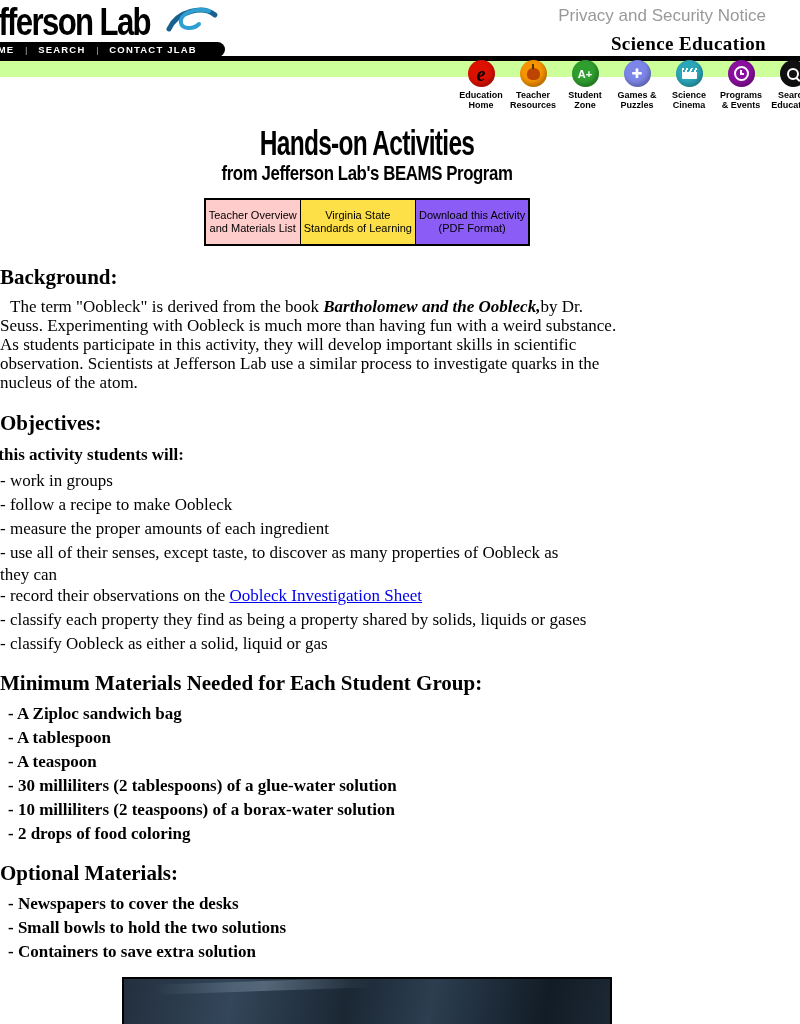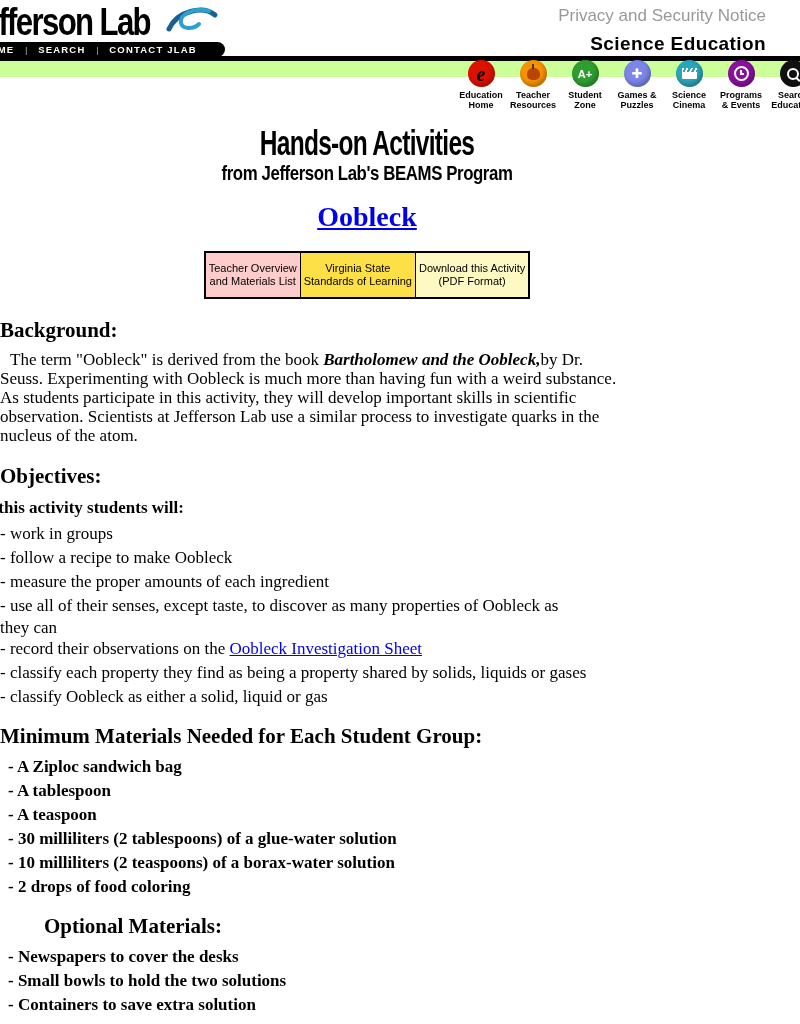--- a/index.html
+++ b/index.html
@@ -9,21 +9,21 @@
 
   
   .header{position:relative;height:77px;}
   .logo{position:absolute;left:0;top:2px;height:42px;width:270px;}
   .logo-text{display:inline-block;font-family:"Liberation Sans",sans-serif;
              font-weight:bold;font-size:38px;line-height:40px;letter-spacing:-2px;
              transform:scaleX(0.82);transform-origin:left center;position:relative;z-index:2;}
   .swirl{position:absolute;left:196px;top:1px;z-index:1;}
   .privacy{position:absolute;top:6px;right:41px;font-family:"Liberation Sans",sans-serif;
            font-size:17px;color:#999;text-decoration:none;}
-  .sci-ed{position:absolute;top:33px;right:41px;font-family:Liberation Sans, sans-serif;
+  .sci-ed{position:absolute;top:33px;right:41px;font-family:Liberation Serif, serif;
           font-weight:bold;font-size:19px;letter-spacing:.4px;color:#000;}
   .navbar{position:absolute;left:0;top:42px;width:258px;height:15px;background:#000;
           border-radius:0 8px 8px 0;display:flex;align-items:center;box-sizing:border-box;
           padding-left:14px;gap:11px;z-index:3;}
   .nav-item{font-family:"Liberation Sans",sans-serif;font-weight:bold;font-size:9.5px;
             letter-spacing:1.2px;color:#fff;text-decoration:none;white-space:nowrap;}
   .nav-sep{color:#fff;font-size:9px;}
   .rule{position:absolute;left:0;top:56px;width:100%;height:5px;background:#000;}
   .greenbar{position:absolute;left:0;top:61px;width:100%;height:16px;background:#ccff99;}
   .icons{position:absolute;left:488px;top:60px;display:flex;z-index:4;}
@@ -56,21 +56,21 @@
             transform:scaleX(0.80);transform-origin:center;white-space:nowrap;}
   .activity-row{margin:19px 0 0;text-align:center;line-height:30px;}
   .activity-link{font-weight:bold;font-size:28px;color:#0000ee;text-decoration:underline;}
   .btn-table{margin:15px auto 0;border-collapse:collapse;border:2px solid #000;}
   .btn-table td{border:1px solid #000;padding:9px 3px;text-align:center;
       font-family:"Liberation Sans",sans-serif;font-size:11px;line-height:13px;cursor:pointer;}
   h3{font-size:21px;line-height:20px;font-weight:bold;font-family:"Liberation Serif",serif;}
   .h-bg{margin:21px 0 0;}
   .h-obj{margin:21px 0 0;}
   .h-min{margin:17px 0 0;}
-  .h-opt{margin:17px 0 0;padding-left:44px;}
+  .h-opt{margin:17px 0 0;}
   .para{margin:10px 0 0;font-size:17px;line-height:19px;}
   .pline{display:block;white-space:nowrap;}
   .pline-first{text-indent:10px;}
   .book{font-weight:bold;font-style:italic;}
   .intro{margin:12px 0 0 -22px;font-weight:bold;font-size:17px;line-height:19px;white-space:nowrap;}
   .ilist{margin:5px 0 0;font-size:17px;}
   .ilist .li{line-height:24px;white-space:nowrap;}
   .ilist .wrap2{display:block;line-height:19px;white-space:nowrap;}
   .mlist{margin:9px 8px 0;padding-left:0;font-size:17px;font-weight:bold;}
   .mlist .li{line-height:24px;white-space:nowrap;}
@@ -153,36 +153,33 @@
         <span class="icon-lbl"><span>Search</span><br><span>Education</span></span>
       </a>
     </div>
   </div>
 
   <div class="main">
 
     <div class="title">Hands-on Activities</div>
     <div class="subtitle">from Jefferson Lab's BEAMS Program</div>
 
-    <div class="activity-row">
-      <a class="activity-link" href="#">Oobleck</a>
-    </div>
 
     <table class="btn-table">
       <tbody>
           <tr>
         <td style="background: rgb(255, 204, 204);">
           <span>Teacher Overview</span><br>
           <span>and Materials List</span>
         </td>
         <td style="background: #fde047;">
           <span>Virginia State</span><br>
           <span>Standards of Learning</span>
         </td>
-        <td style="background: #fef9c3;">
+        <td style="background: #8b5cf6;">
           <span>Download this Activity</span><br>
           <span>(PDF Format)</span>
         </td>
       </tr>
     </tbody>
       </table>
 
     <h3 class="h-bg">Background:</h3>
     <div class="para">
       <span class="pline pline-first"><span>The term "Oobleck" is derived from the book </span><span class="book">Bartholomew and the Oobleck,</span><span>by Dr.</span></span>

